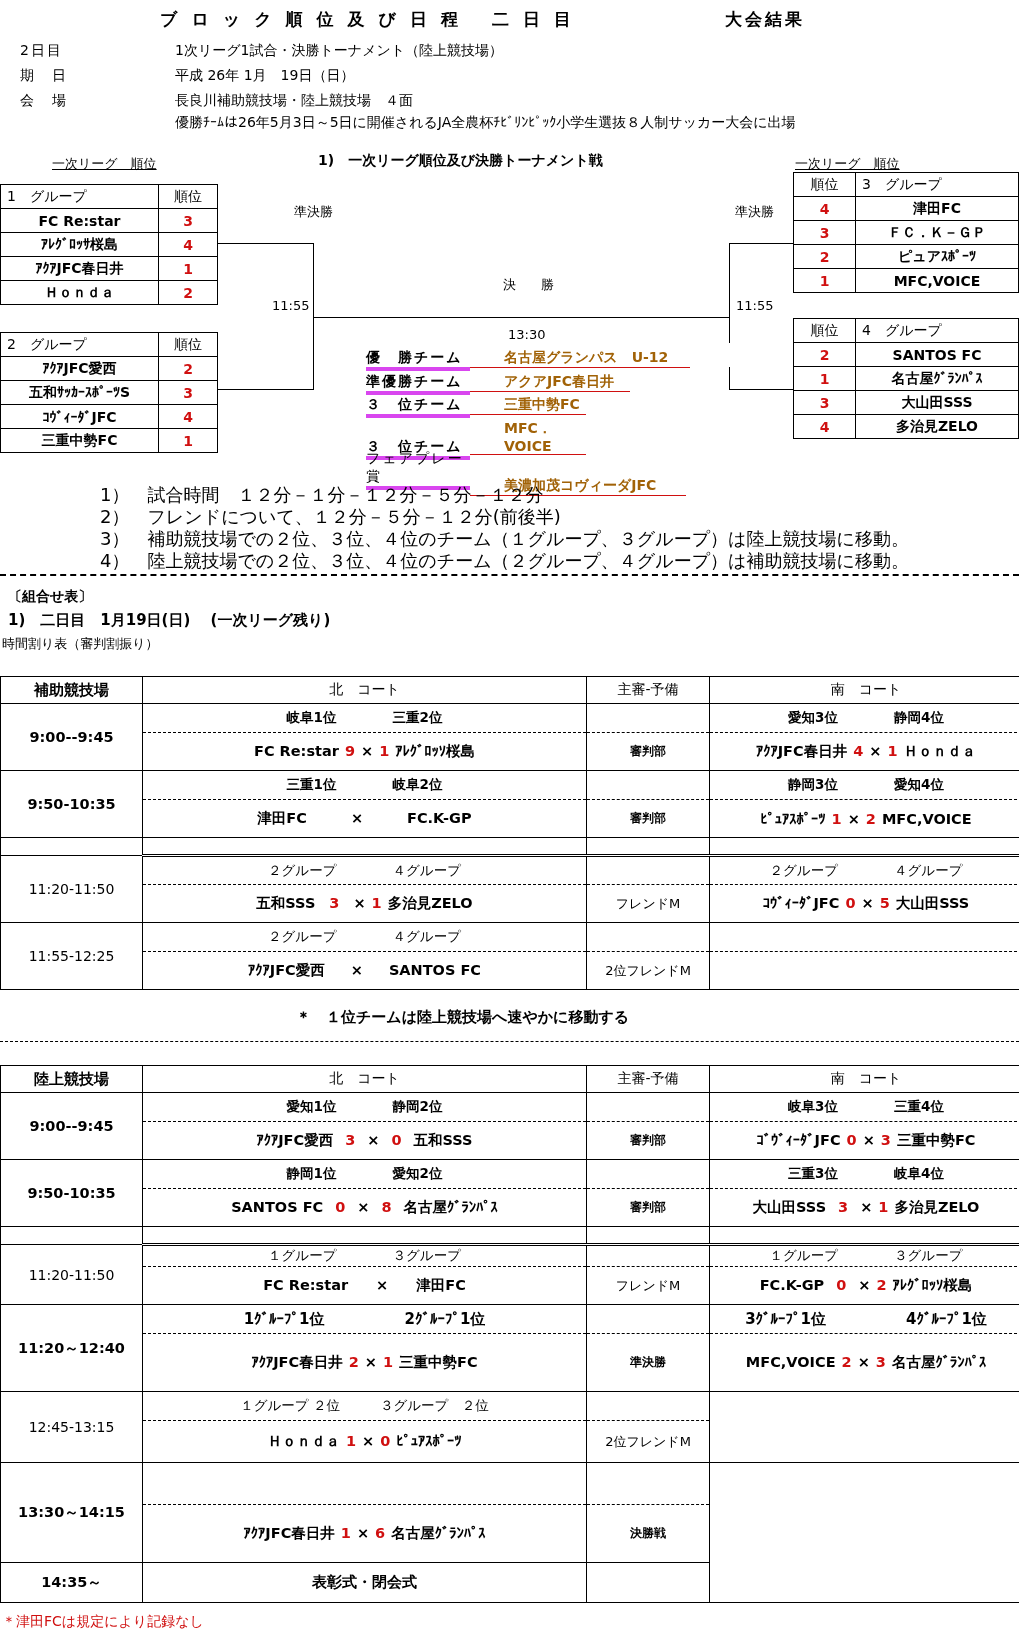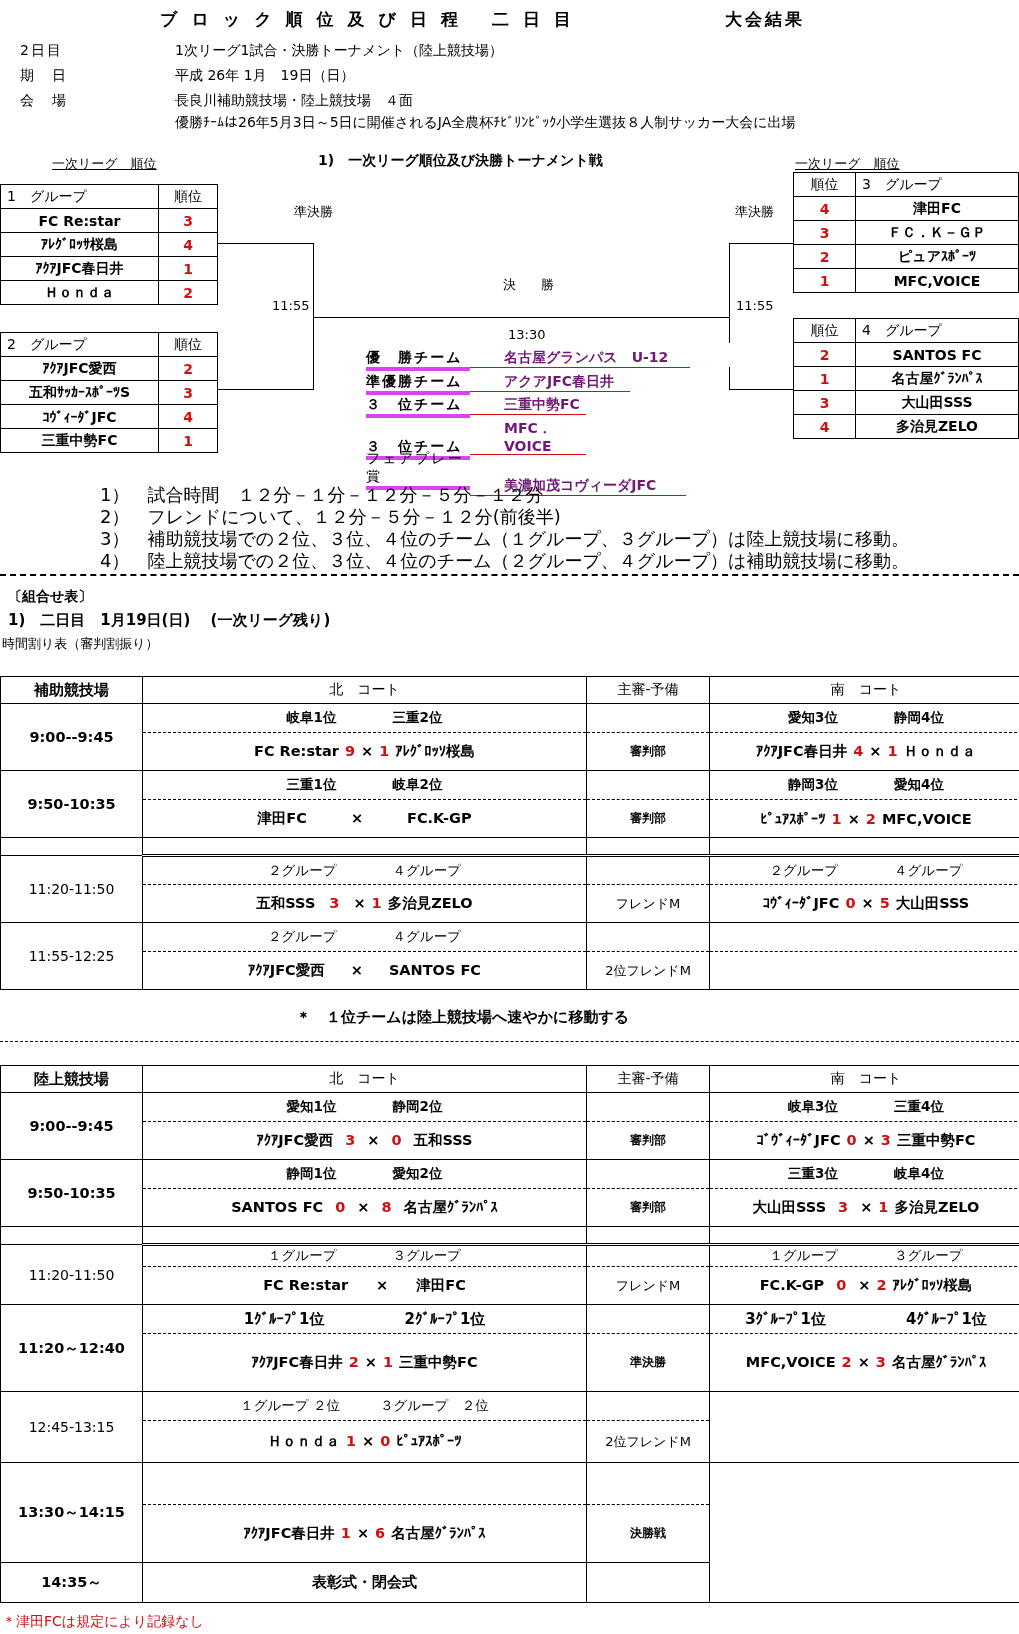--- a/index.html
+++ b/index.html
@@ -16,21 +16,21 @@
   table.grp { position: absolute; border-collapse: collapse; font-size: 14px; }
   table.grp td { border: 1px solid #000; height: 24px; padding: 0 6px; }
   table.grp td.rank { text-align: center; font-weight: bold; }
   table.grp td.team { text-align: center; font-weight: bold; }
   table.grp td.hdr { font-weight: normal; }
 
   .bline { position: absolute; background: #000; }
 
   .award-row { position: absolute; left: 366px; font-size: 14px; }
   .award-label { display: inline-block; width: 104px; font-weight: bold; border-bottom: 4px solid #d946ef; letter-spacing: 2px; }
-  .award-val { display: inline-block; color: #701a75; font-weight: bold; border-bottom: 1px solid #d01010; padding-left: 34px; }
+  .award-val { display: inline-block; color: #a16207; font-weight: bold; border-bottom: 1px solid #d01010; padding-left: 34px; }
 
   .note { position: absolute; left: 100px; font-size: 18px; }
   .dash-sep { position: absolute; left: 0; width: 1019px; border-top: 2px dashed #000; }
 
   
   table.sch { position: absolute; left: 0; width: 1019px; border-collapse: collapse; font-size: 14px; table-layout: fixed; }
   table.sch td { border-left: 1px solid #000; border-right: 1px solid #000; text-align: center; vertical-align: middle; padding: 0; }
   table.sch td.time { width: 142px; border-top: 1px solid #000; border-bottom: 1px solid #000; }
   table.sch td.nc { width: 444px; }
   table.sch td.nr { width: 123px; }

